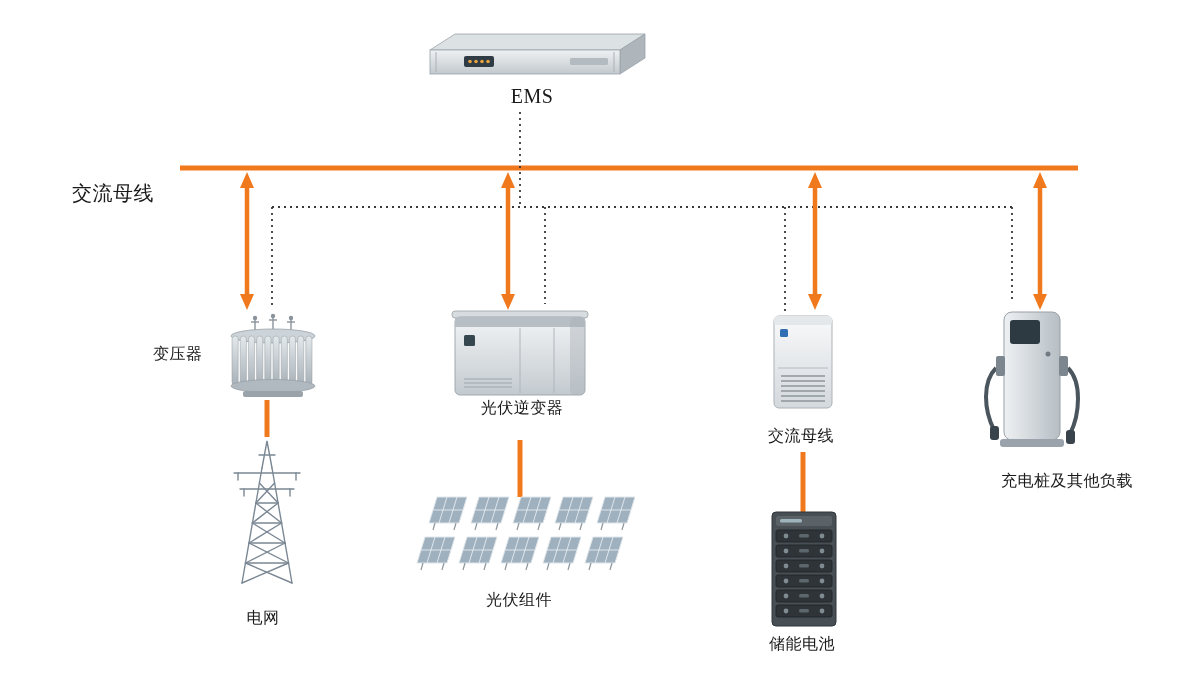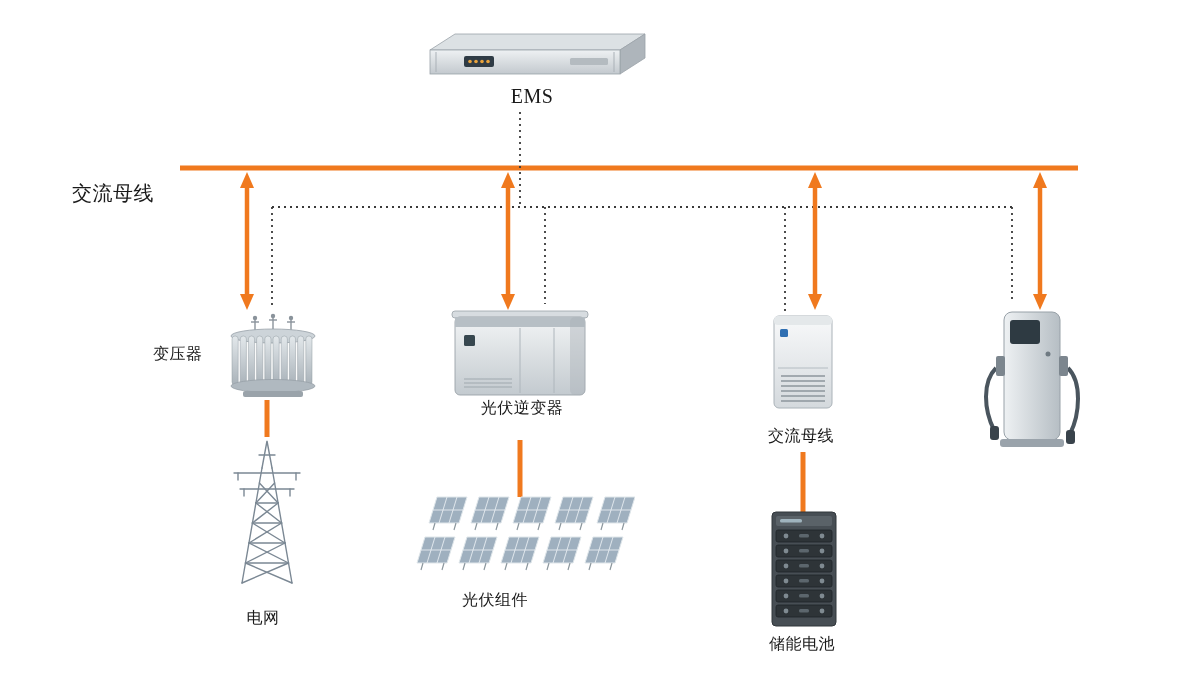--- a/index.html
+++ b/index.html
@@ -273,20 +273,21 @@
   <div class="label big center" style="left:532px;top:85px;">EMS</div>
 
   <div class="label big" style="left:72px;top:156px;margin-top:24px;">交流母线</div>
 
   <div class="label" style="left:153px;top:344px;">变压器</div>
 
   <div class="label center" style="left:522px;top:398px;">光伏逆变器</div>
 
   <div class="label center" style="left:801px;top:426px;">交流母线</div>
 
+  <div class="label center" style="left:1067px;top:471px;">充电桩及其他负载</div>
 
   <div class="label center" style="left:263px;top:590px;margin-top:18px;">电网</div>
 
-  <div class="label center" style="left:495px;top:590px;">光伏组件</div>
+  <div class="label center" style="left:519px;top:590px;">光伏组件</div>
 
   <div class="label center" style="left:802px;top:634px;text-align:right;">储能电池</div>
 
 </div>
 
 </body></html>

